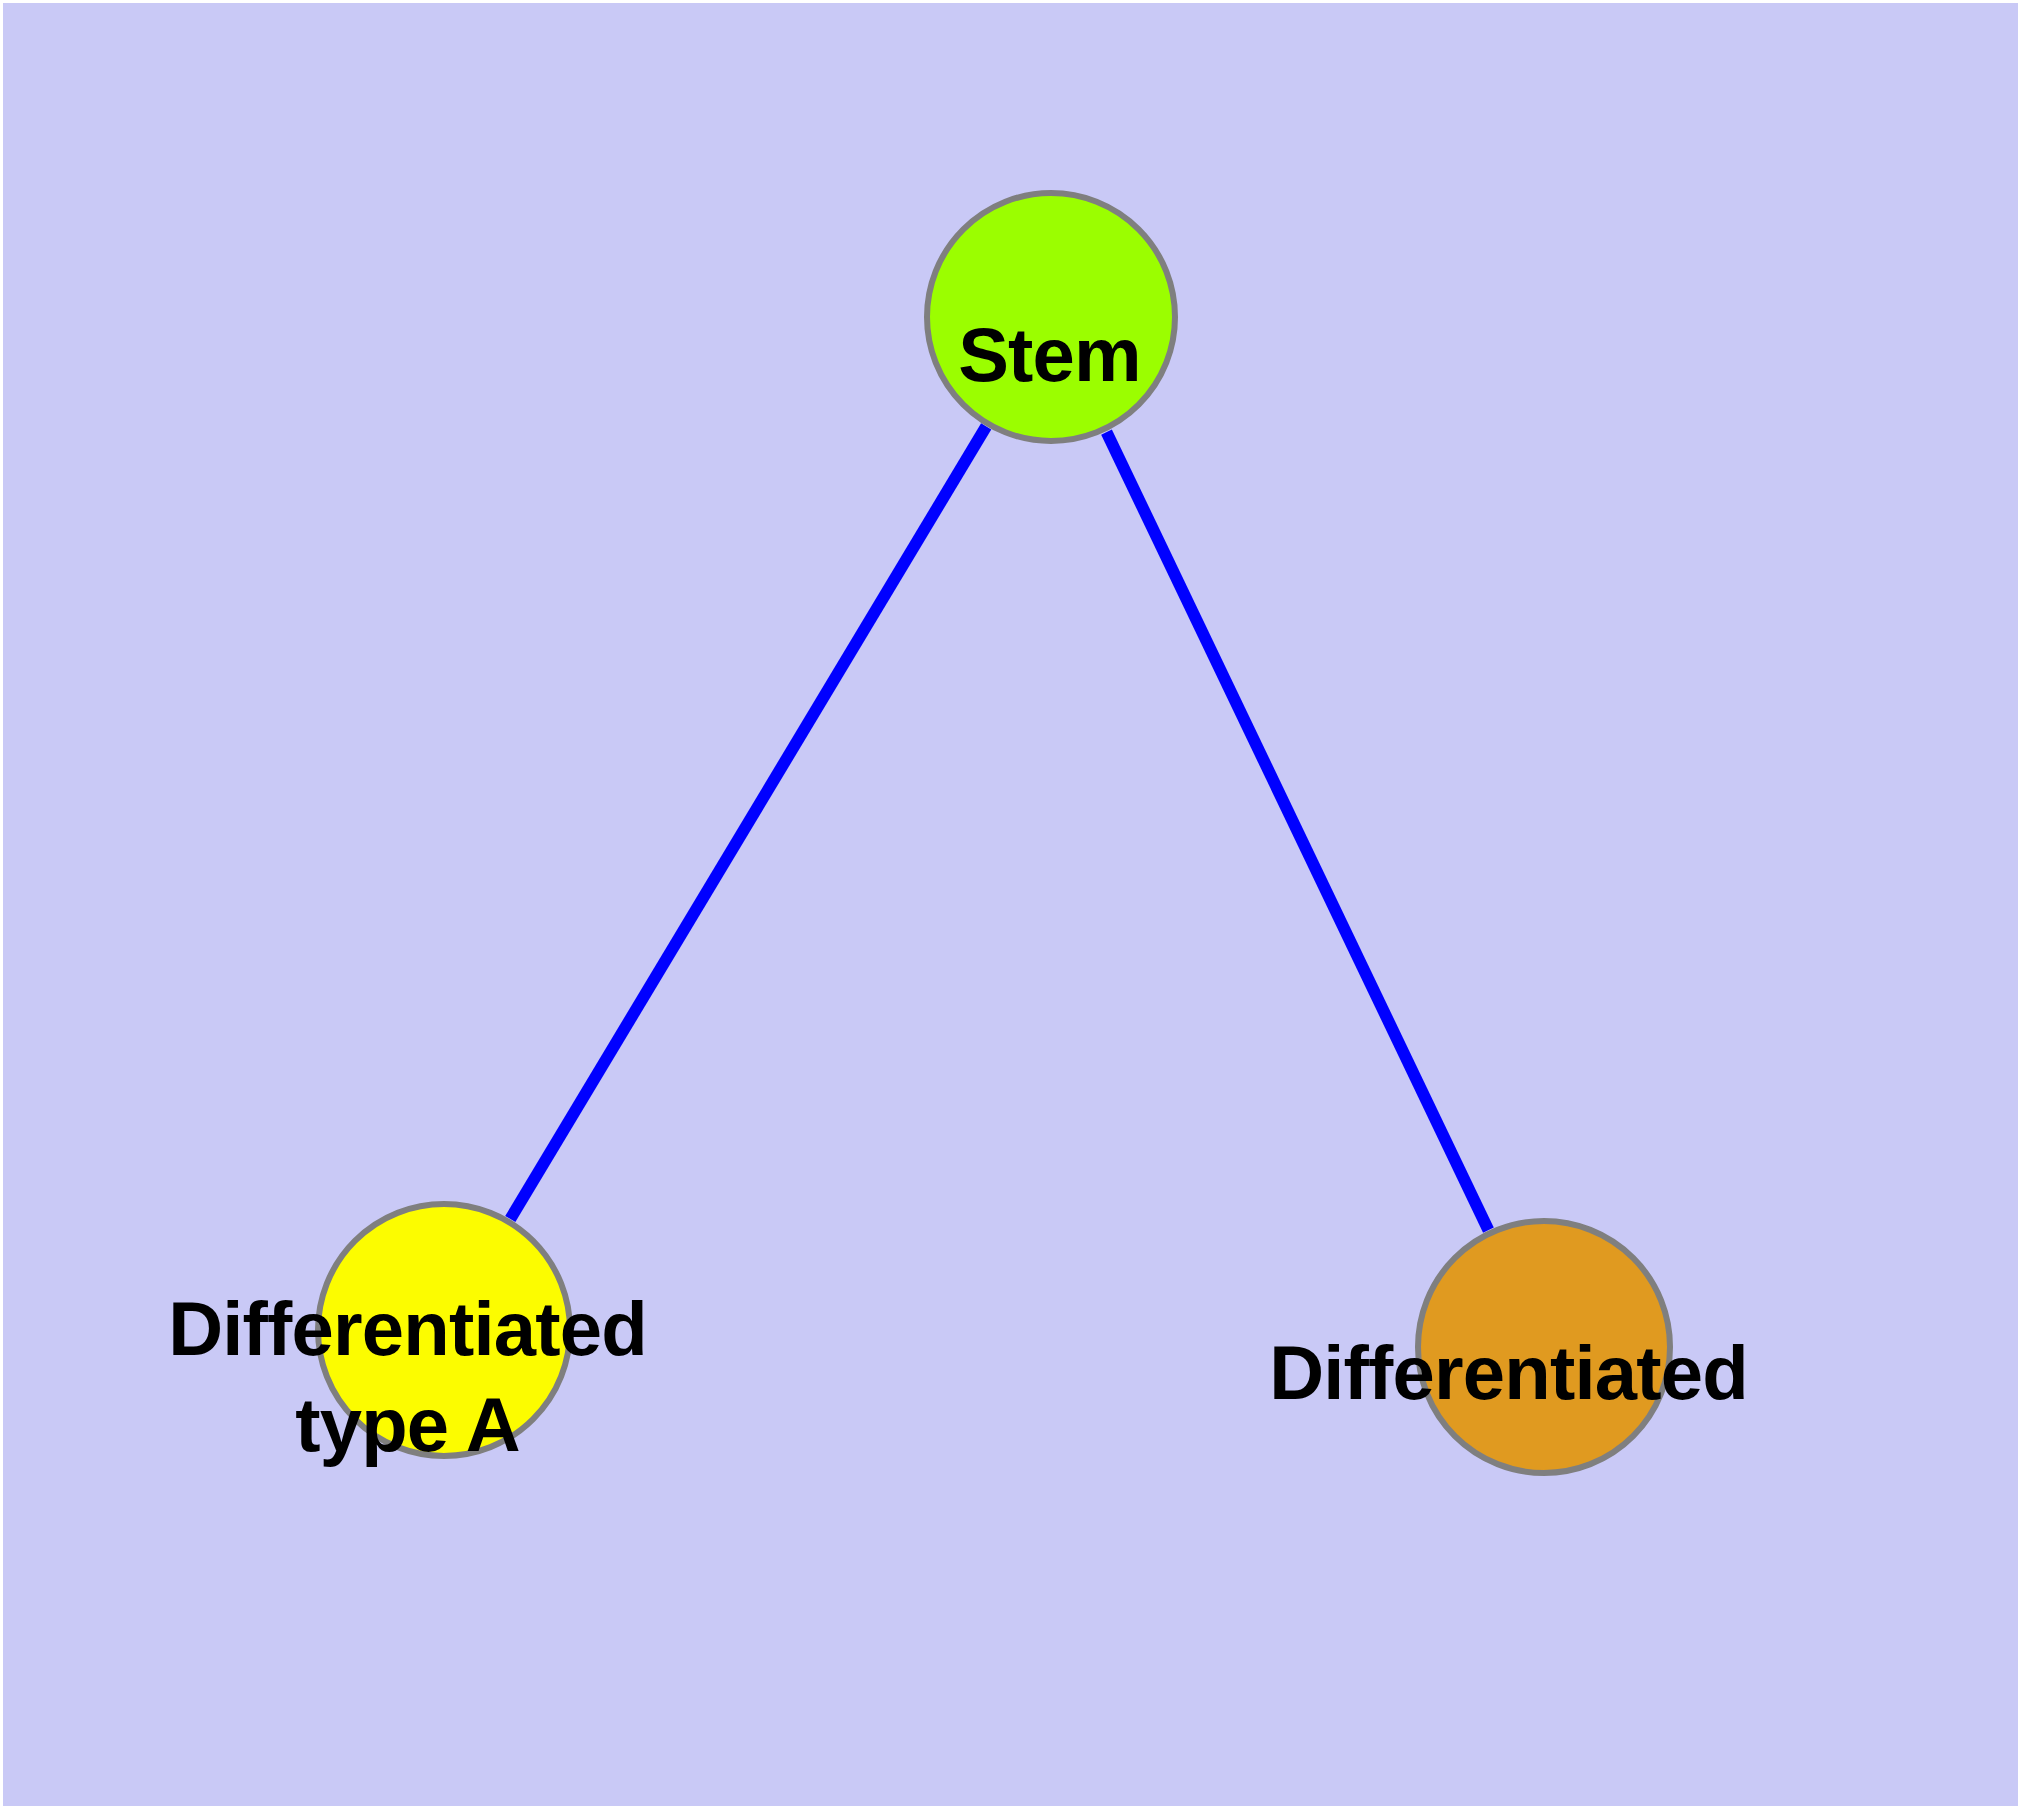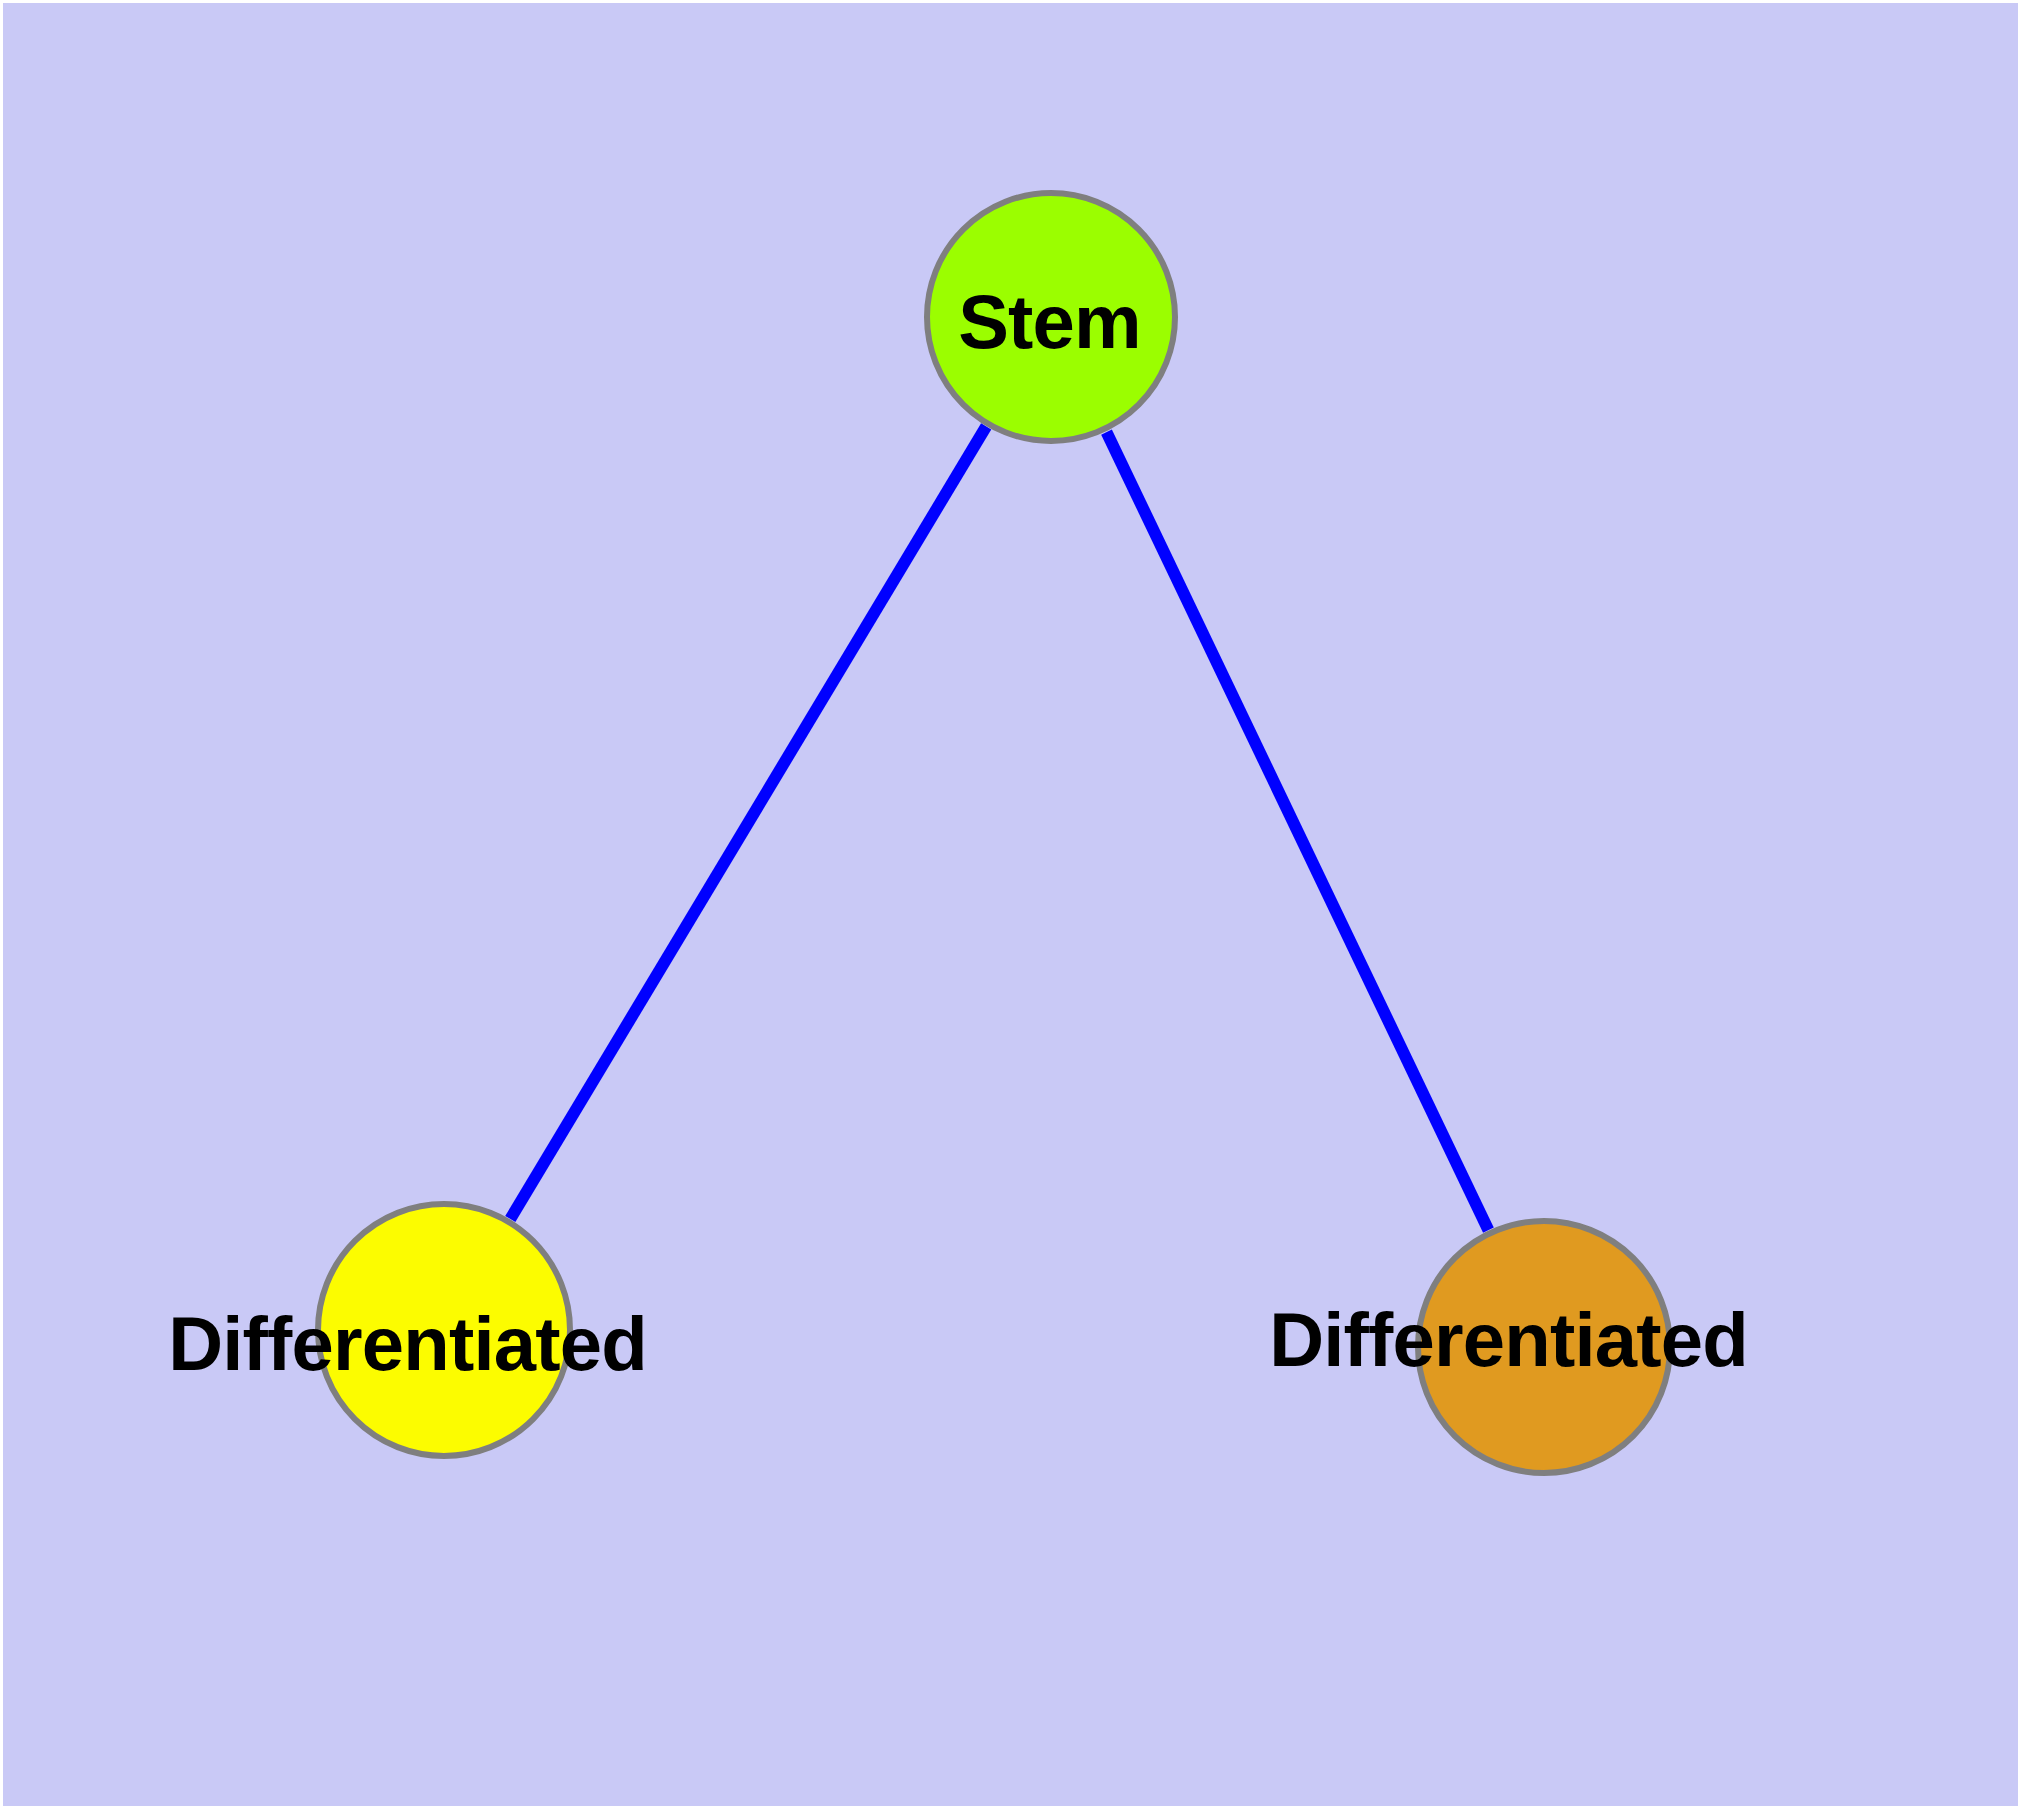--- a/index.html
+++ b/index.html
@@ -35,20 +35,21 @@
   }
   .node-label {
     position: absolute;
     transform: translate(-50%, -50%);
     text-align: center;
     font-weight: bold;
     font-size: 76px;
     line-height: 96px;
     white-space: nowrap;
     letter-spacing: -0.8px;
+    margin-top: 33px;
   }
   .label-line {
     display: block;
   }
 </style>
 </head>
 <body>
 
 <div class="frame">
   <div class="canvas" id="canvas" style="background: rgb(201, 201, 246);">
@@ -61,20 +62,21 @@
     <div class="node" style="left: 921px; top: 187px; width: 254px; height: 254px; background: rgb(155, 254, 0); border: 6px solid rgb(127, 127, 127);"></div>
     <div class="node" style="left: 312px; top: 1198px; width: 258px; height: 258px; background: rgb(252, 252, 0); border: 6px solid rgb(127, 127, 127);"></div>
     <div class="node" style="left: 1412px; top: 1215px; width: 258px; height: 258px; background: rgb(224, 154, 32); border: 6px solid rgb(127, 127, 127);"></div>
 
     <div class="node-label" style="left: 1047px; top: 319px; color: rgb(0, 0, 0);">
       <span class="label-line">Stem</span>
     </div>
 
     <div class="node-label" style="left: 405px; top: 1341px; color: rgb(0, 0, 0);">
       <span class="label-line">Differentiated</span>
+      <span class="label-line">type A</span>
     </div>
 
     <div class="node-label" style="left: 1506px; top: 1337px; color: rgb(0, 0, 0);">
       <span class="label-line">Differentiated</span>
     </div>
 
   </div>
 </div>
 
 

